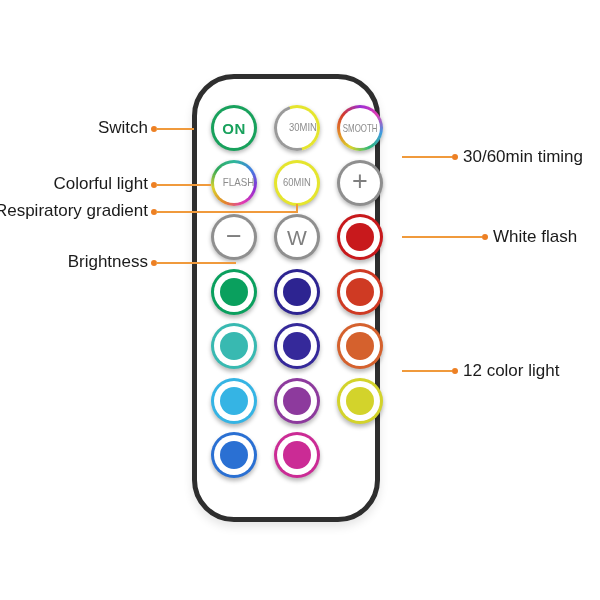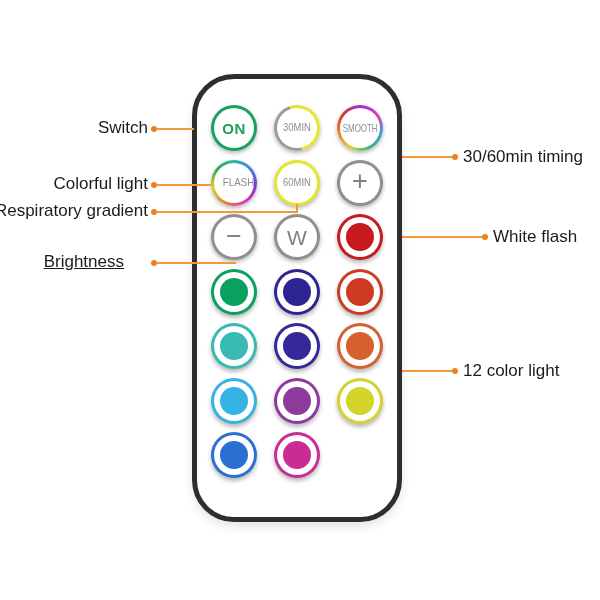--- a/index.html
+++ b/index.html
@@ -1,21 +1,21 @@
 <!DOCTYPE html>
 <html><head>
 <meta charset="utf-8">
 <style>
   * { margin:0; padding:0; box-sizing:border-box; }
   html,body { width:600px; height:600px; background:#ffffff; font-family:"Liberation Sans", sans-serif; }
   .canvas { position:relative; width:600px; height:600px; background:#ffffff; overflow:hidden; }
 
   
   .remote {
-    position:absolute; left:192px; top:74px; width:210px; height:448px;
+    position:absolute; left:192px; top:74px; width:188px; height:448px;
     background:#ffffff; border:5px solid #2e2e2e; border-radius:42px;
     box-shadow:0 5px 10px rgba(0,0,0,.10);
   }
   .keypad {
     position:absolute; inset:0;
     display:grid;
     grid-template-columns:repeat(3,46px);
     grid-auto-rows:46px;
     column-gap:17px; row-gap:8.5px;
     padding:26px 14px 0 14px;
@@ -37,21 +37,21 @@
     font-size:12px; white-space:nowrap; line-height:1;
   }
   .k-on  .lbl, .k-off .lbl { font-size:15px; font-weight:700; letter-spacing:.5px; }
   .k-30min .lbl, .k-60min .lbl { font-size:11.5px; transform:scaleX(.82); font-weight:500; }
   .k-smooth .lbl { font-size:11px;  transform:scaleX(.72); font-weight:500; }
   .k-flash  .lbl { font-size:11.5px; transform:scaleX(.85); font-weight:500; }
   .k-plus .lbl, .k-minus .lbl { font-size:27px; font-weight:400; margin-top:-2px; }
   .k-w .lbl { font-size:21px; font-weight:500; }
 
   
-  .k-30min  { background:conic-gradient(from -20deg, #e5e52e 0 52%, #9a9a9a 52% 100%); }
+  .k-30min  { background:conic-gradient(from -20deg, #e5e52e 0 52%, #9a9a9a 52% 100%);justify-content:flex-end; }
   .k-smooth { background:conic-gradient(from 0deg,  #9b2fd4,#e03ab4,#3f9be0,#2fb87a,#d8d22c,#e2862a,#d2392b,#9b2fd4); }
   .k-flash  { background:conic-gradient(from 0deg,  #2fb89a,#3f80e0,#8b2fd4,#e03ab4,#e2862a,#d8d22c,#2fa85a,#2fb89a);justify-content:flex-end; }
 
   
   .cbtn {
     position:relative; width:46px; height:46px; border-radius:50%;
     background:var(--c,#ccc);
     box-shadow:0 3px 4px rgba(0,0,0,.28);
     cursor:pointer;
   }
@@ -127,21 +127,21 @@
 
   <div class="ann-label ann-left" style="right:452px; top:173px;">Colorful light</div>
   <div class="ann-dot" style="left:151px; top:182px;"></div>
   <div class="ann-line" style="left:156px; top:184px; width:55px;"></div>
 
   <div class="ann-label ann-left" style="right:452px; top:200px;">Respiratory gradient</div>
   <div class="ann-dot" style="left:151px; top:209px;"></div>
   <div class="ann-line" style="left:156px; top:211px; width:142px;"></div>
   <div class="ann-line vert" style="left:296px; top:204px;"></div>
 
-  <div class="ann-label ann-left" style="right:476px; top:251px;text-decoration:underline;">Brightness</div>
+  <div class="ann-label ann-left" style="right:452px; top:251px;">Brightness</div>
   <div class="ann-dot" style="left:151px; top:260px;"></div>
   <div class="ann-line" style="left:156px; top:262px; width:80px;"></div>
 
   <div class="ann-line" style="left:402px; top:156px; width:50px;"></div>
   <div class="ann-dot" style="left:452px; top:154px;"></div>
   <div class="ann-label" style="left:463px; top:146px;">30/60min timing</div>
 
   <div class="ann-line" style="left:402px; top:236px; width:80px;"></div>
   <div class="ann-dot" style="left:482px; top:234px;"></div>
   <div class="ann-label" style="left:493px; top:226px;">White flash</div>

